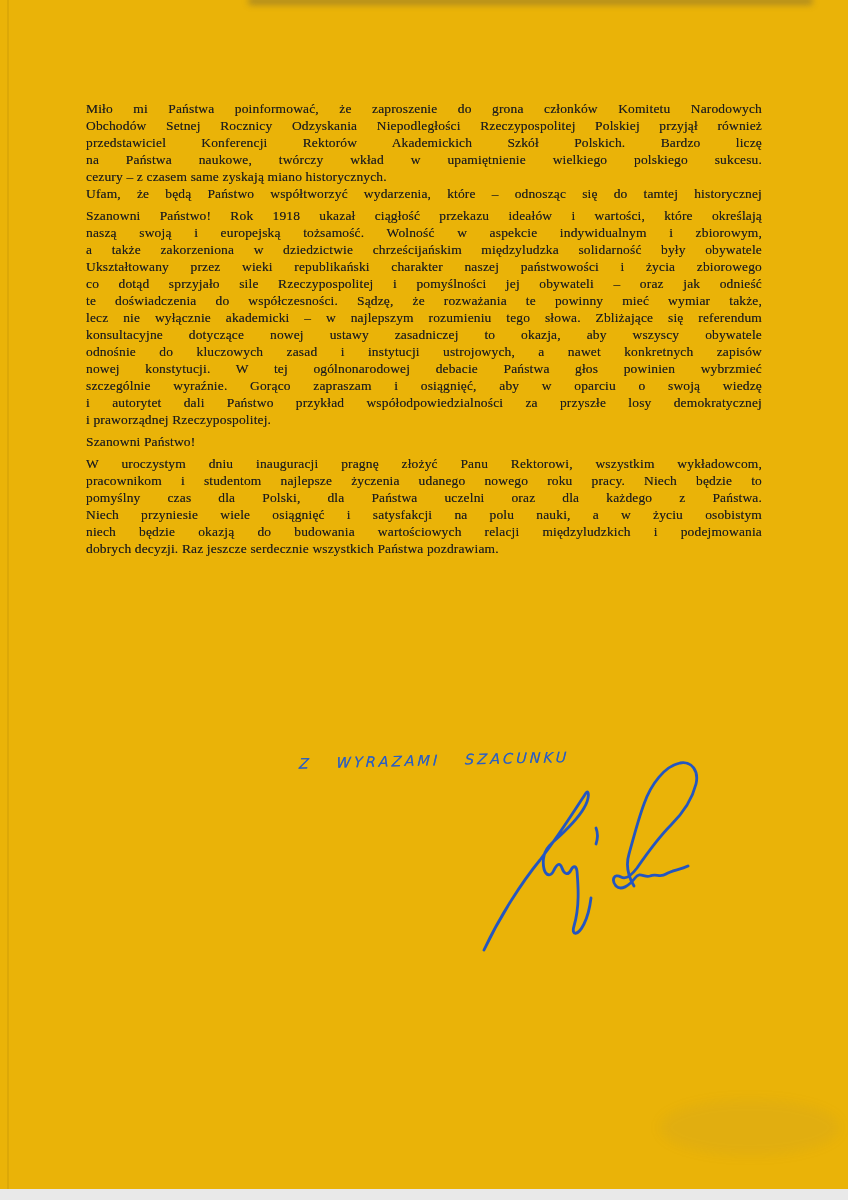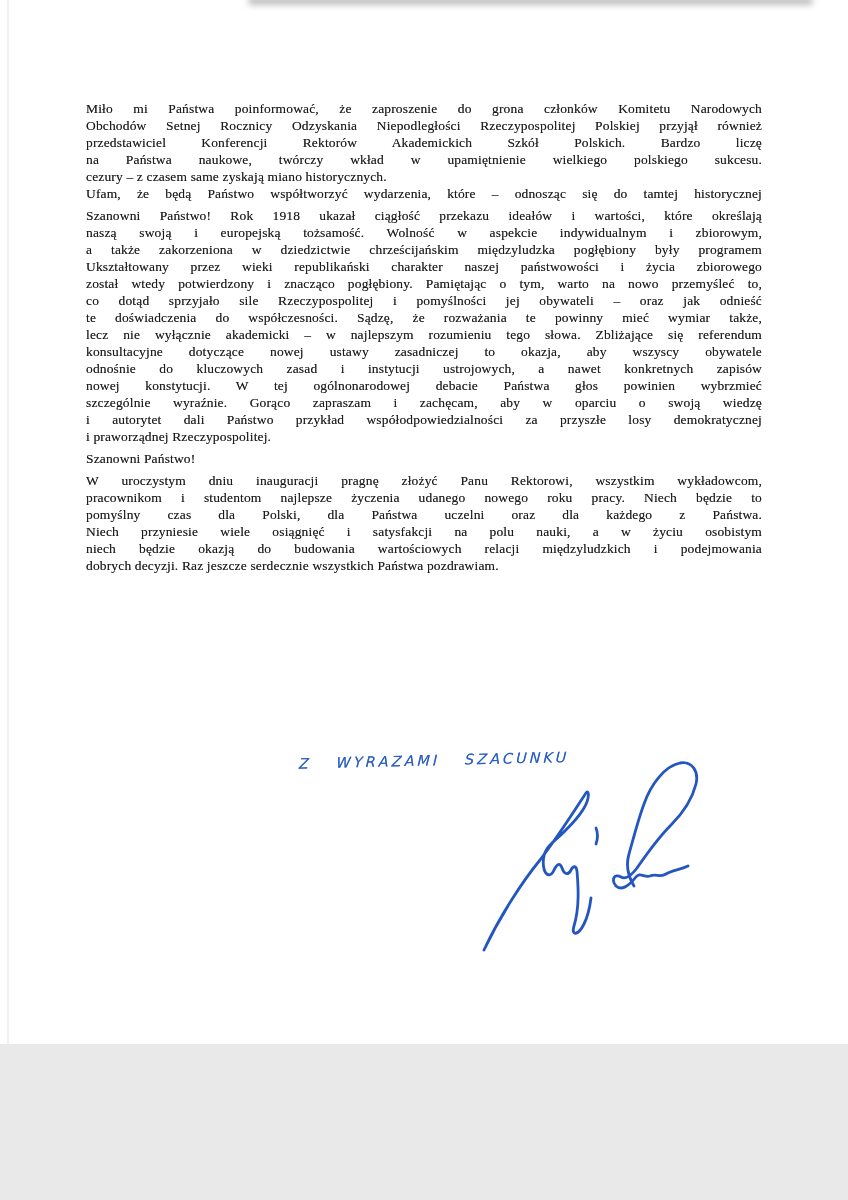--- a/index.html
+++ b/index.html
@@ -1,20 +1,20 @@
 <!DOCTYPE html>
 <html><head>
 <meta charset="utf-8">
 <style>
   html,body{margin:0;padding:0;}
   body{background:#e9e9e9;font-family:"Liberation Serif", serif;}
   .page{
     position:relative;
-    width:848px;height:1044px;
-    background:#ffffff;
+    width:848px;height:1189px;
+    background:#eab308;
     overflow:hidden;
     box-shadow:0 0 4px rgba(0,0,0,.2);
   }
   
   .top-smudge{
     position:absolute;top:-3px;left:248px;width:565px;height:8px;
     background:rgba(70,70,75,.35);
     filter:blur(3px);
     border-radius:4px;
   }
@@ -77,30 +77,29 @@
           <div class="line">Miło mi Państwa poinformować, że zaproszenie do grona członków Komitetu Narodowych</div>
           <div class="line">Obchodów Setnej Rocznicy Odzyskania Niepodległości Rzeczypospolitej Polskiej przyjął również</div>
           <div class="line">przedstawiciel Konferencji Rektorów Akademickich Szkół Polskich. Bardzo liczę</div>
           <div class="line">na Państwa naukowe, twórczy wkład w upamiętnienie wielkiego polskiego sukcesu.</div>
           <div class="line last">cezury – z czasem same zyskają miano historycznych.</div>
           <div class="line">Ufam, że będą Państwo współtworzyć wydarzenia, które – odnosząc się do tamtej historycznej</div>
         </div>
         <div class="para">
           <div class="line">Szanowni Państwo! Rok 1918 ukazał ciągłość przekazu ideałów i wartości, które określają</div>
           <div class="line">naszą swoją i europejską tożsamość. Wolność w aspekcie indywidualnym i zbiorowym,</div>
-          <div class="line">a także zakorzeniona w dziedzictwie chrześcijańskim międzyludzka pogłębiony były programem</div>
+          <div class="line">a także zakorzeniona w dziedzictwie chrześcijańskim międzyludzka solidarność były obywatele</div>
           <div class="line">Ukształtowany przez wieki republikański charakter naszej państwowości i życia zbiorowego</div>
-          <div class="line">został wtedy potwierdzony i znacząco pogłębiony. Pamiętając o tym, warto na nowo przemyśleć to,</div>
           <div class="line">co dotąd sprzyjało sile Rzeczypospolitej i pomyślności jej obywateli – oraz jak odnieść</div>
           <div class="line">te doświadczenia do współczesności. Sądzę, że rozważania te powinny mieć wymiar także,</div>
           <div class="line">lecz nie wyłącznie akademicki – w najlepszym rozumieniu tego słowa. Zbliżające się referendum</div>
           <div class="line">konsultacyjne dotyczące nowej ustawy zasadniczej to okazja, aby wszyscy obywatele</div>
           <div class="line">odnośnie do kluczowych zasad i instytucji ustrojowych, a nawet konkretnych zapisów</div>
           <div class="line">nowej konstytucji. W tej ogólnonarodowej debacie Państwa głos powinien wybrzmieć</div>
-          <div class="line">szczególnie wyraźnie. Gorąco zapraszam i zachęcam, aby w oparciu o swoją wiedzę</div>
+          <div class="line">szczególnie wyraźnie. Gorąco zapraszam i osiągnięć, aby w oparciu o swoją wiedzę</div>
           <div class="line">i autorytet dali Państwo przykład współodpowiedzialności za przyszłe losy demokratycznej</div>
           <div class="line last">i praworządnej Rzeczypospolitej.</div>
         </div>
         <div class="para">
           <div class="line last">Szanowni Państwo!</div>
         </div>
         <div class="para">
           <div class="line">W uroczystym dniu inauguracji pragnę złożyć Panu Rektorowi, wszystkim wykładowcom,</div>
           <div class="line">pracownikom i studentom najlepsze życzenia udanego nowego roku pracy. Niech będzie to</div>
           <div class="line">pomyślny czas dla Polski, dla Państwa uczelni oraz dla każdego z Państwa.</div>

